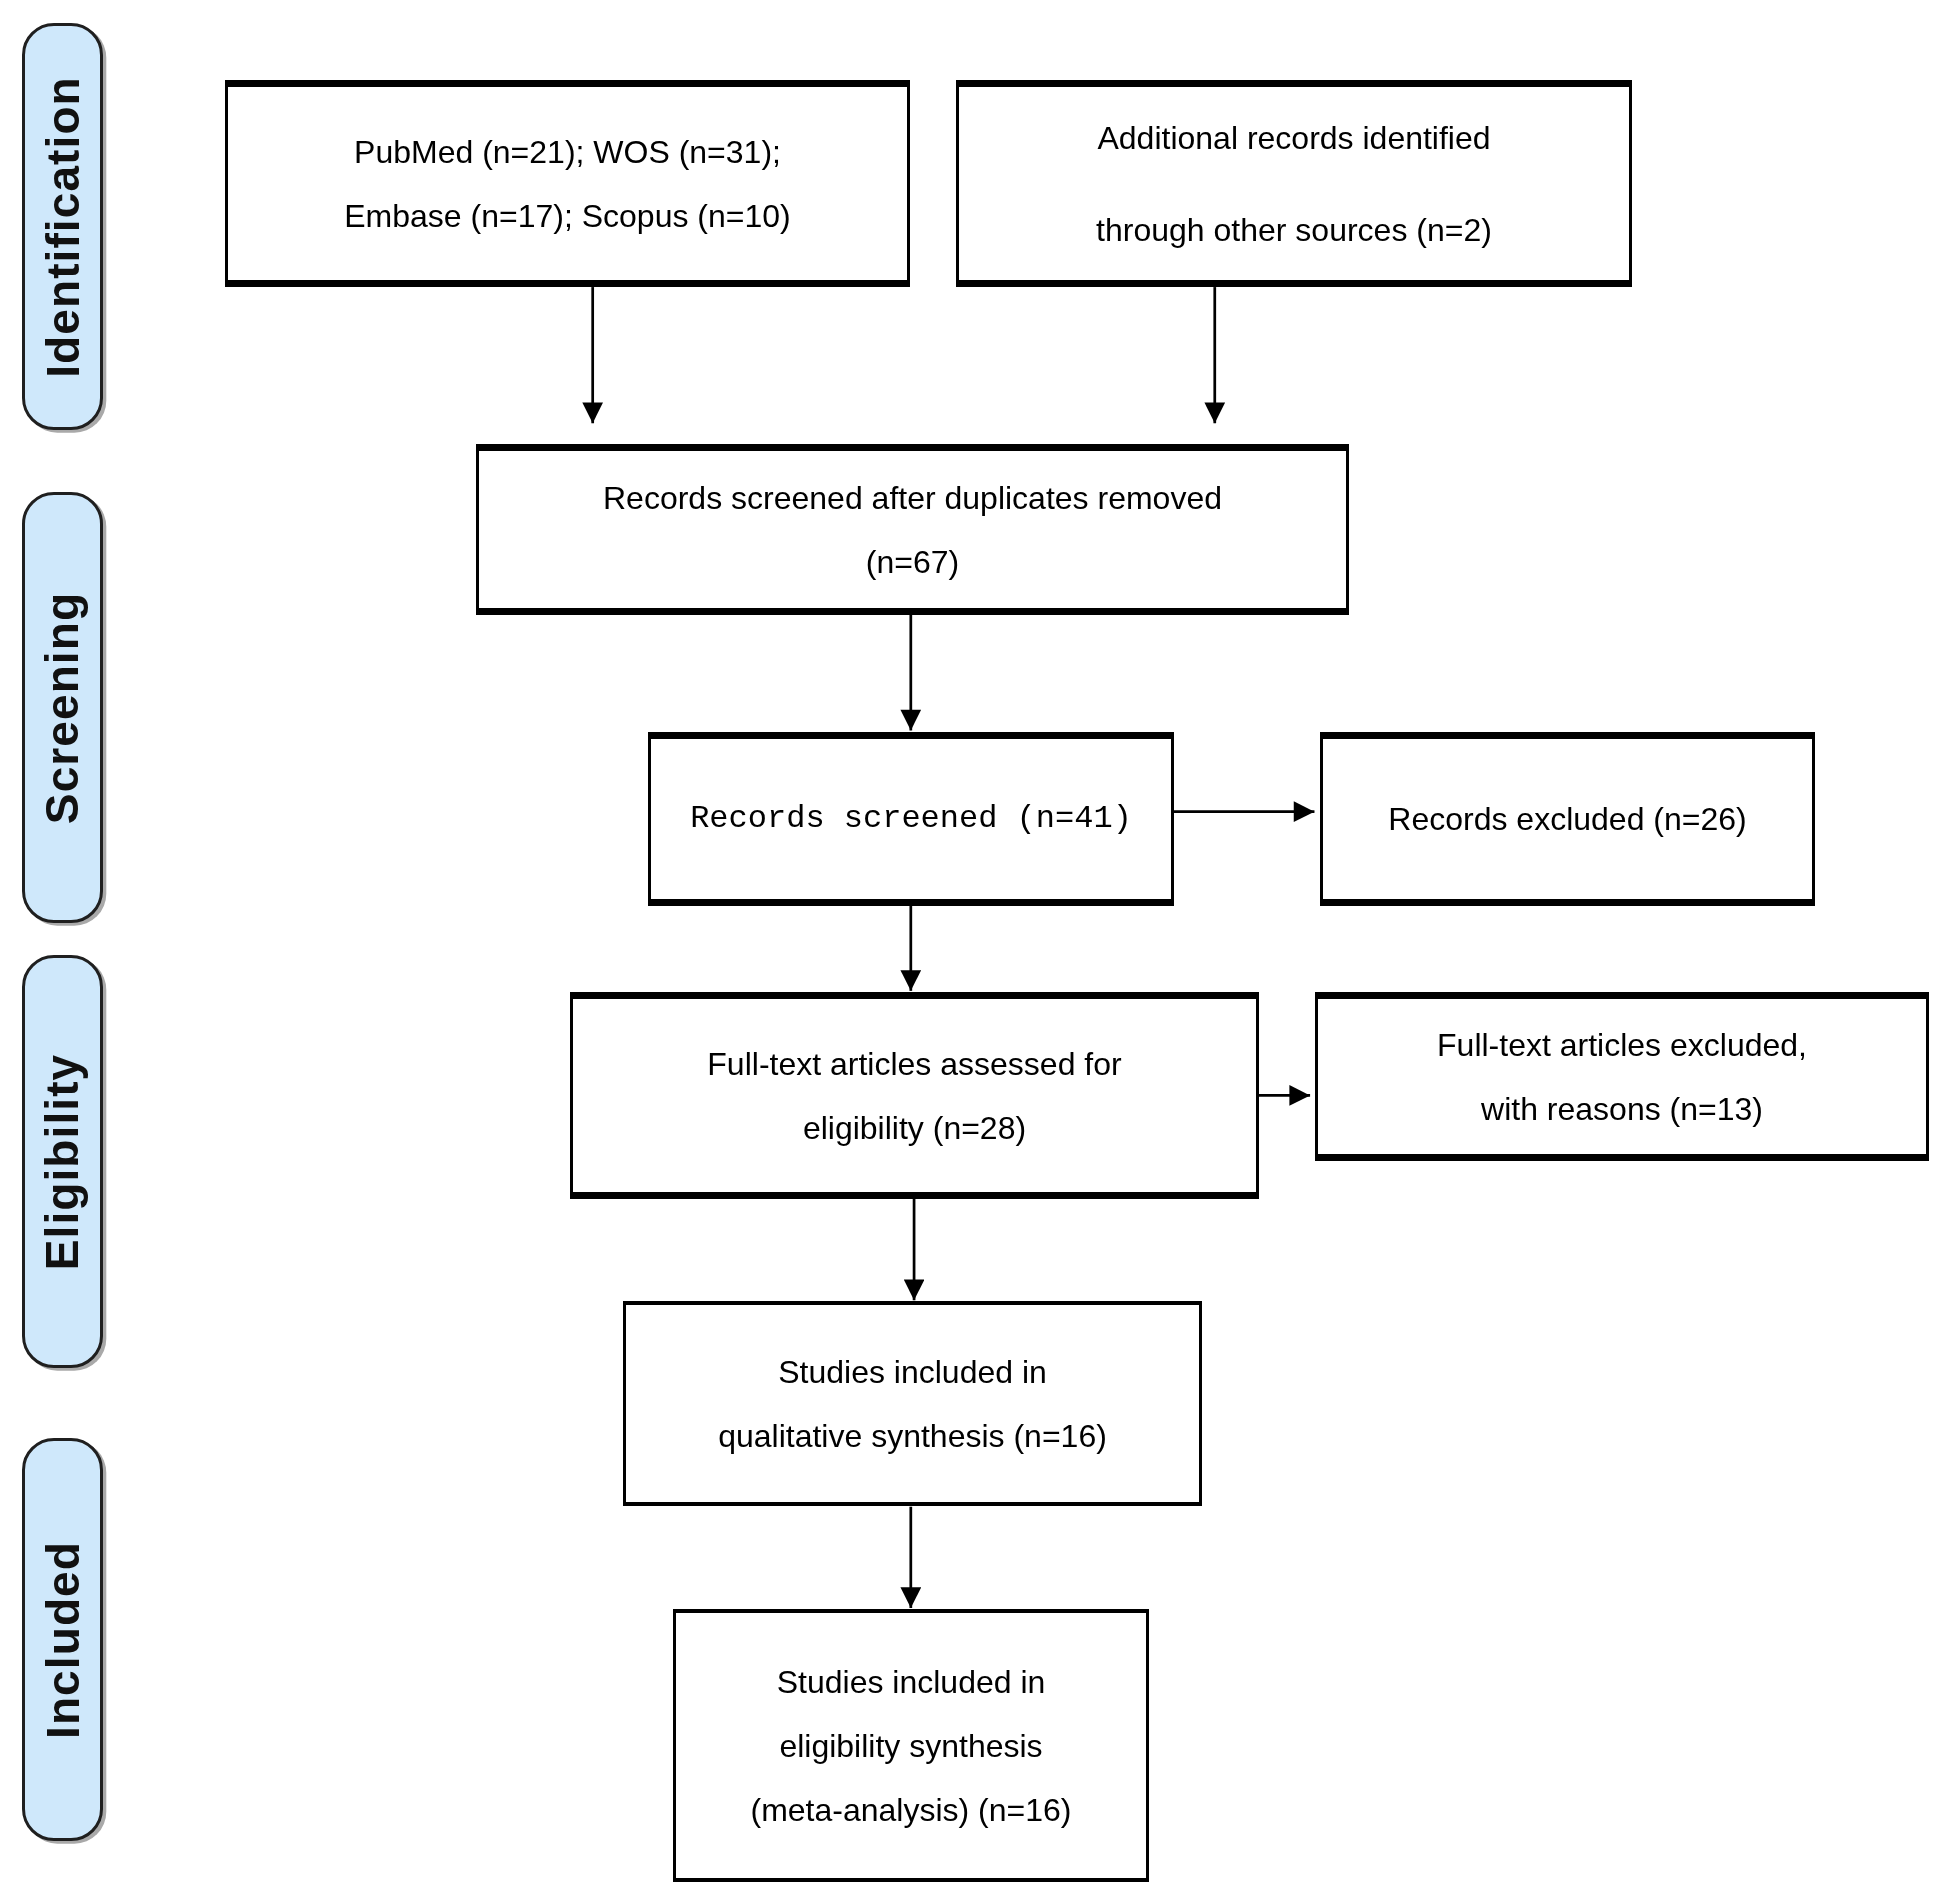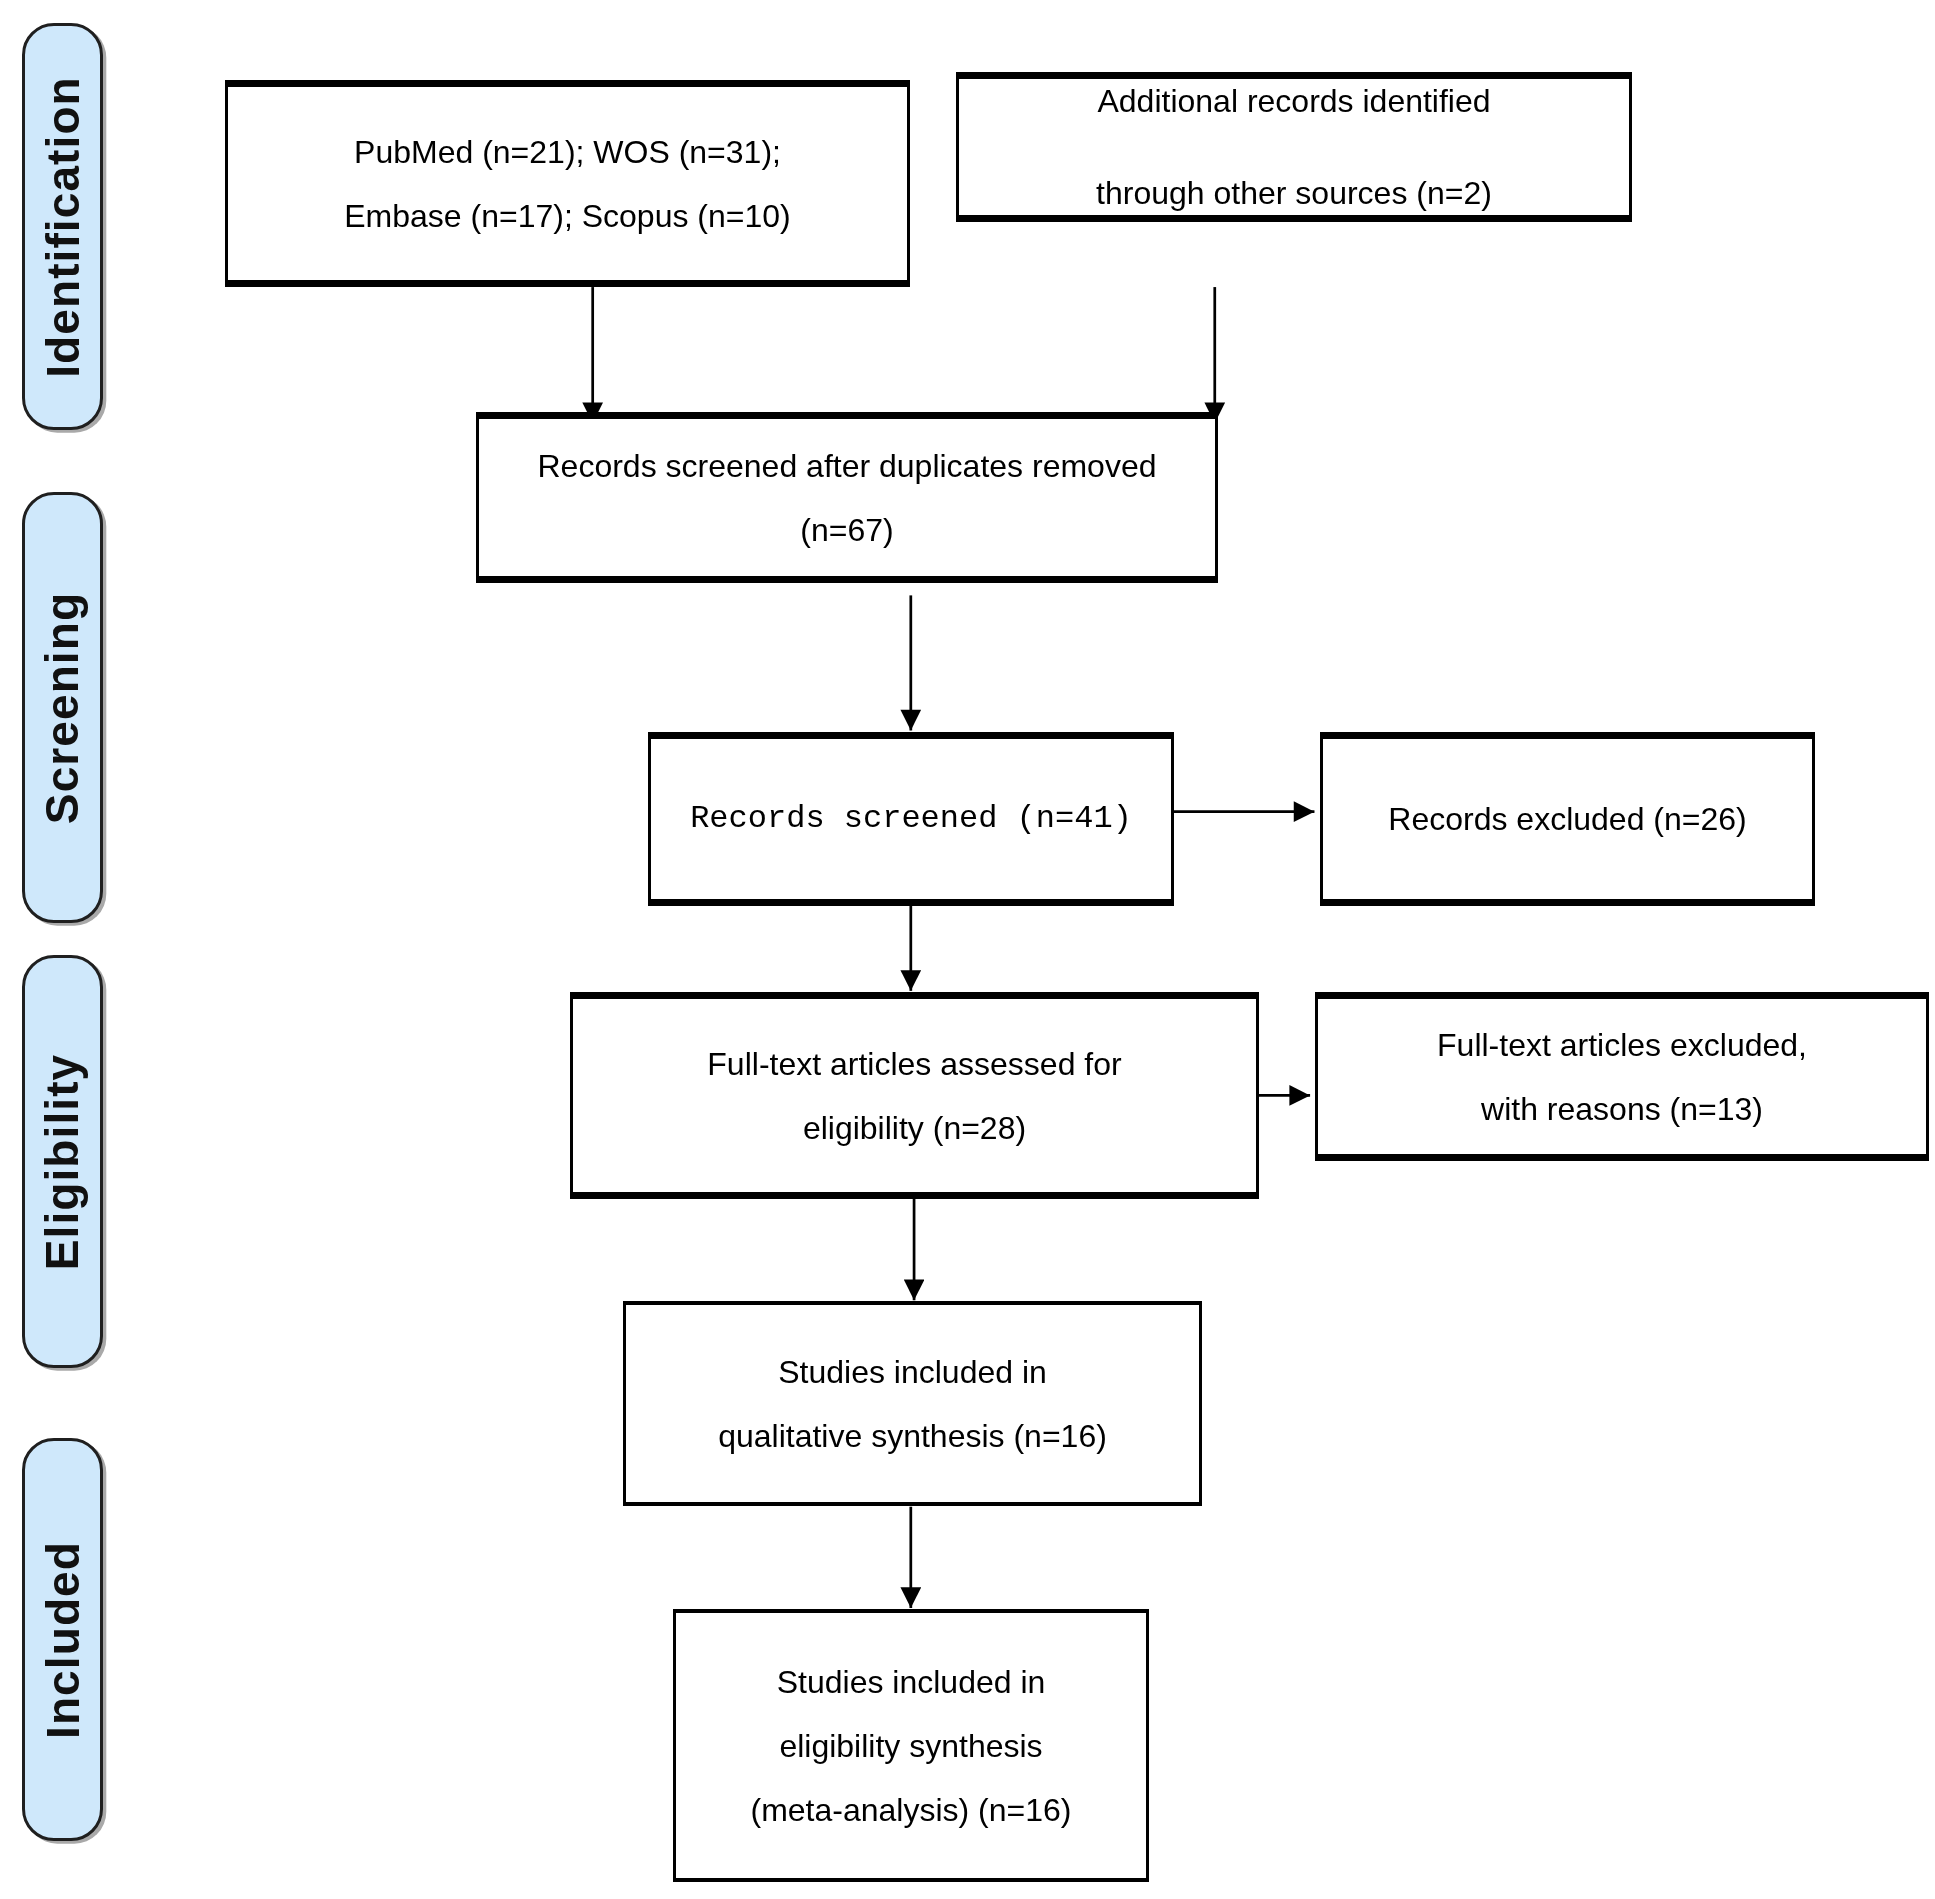--- a/index.html
+++ b/index.html
@@ -58,22 +58,22 @@
     flex-direction: column;
     align-items: center;
     justify-content: center;
     text-align: center;
     font-size: 32px;
     line-height: 2.0;
     padding: 0 13px;
   }
   .fbox span { display: block; white-space: nowrap; }
   #box-sources            { left: 225px;  top: 80px;  width: 685px; height: 207px; }
-  #box-additional         { left: 956px; top: 72px;  width: 676px; height: 150px; gap: 28px; }
-  #box-deduplicated       { left: 476px;  top: 412px;  width: 742px; height: 171px; }
+  #box-additional         { left: 956px; top: 80px;  width: 676px; height: 207px; gap: 28px; }
+  #box-deduplicated       { left: 476px;  top: 444px;  width: 873px; height: 171px; }
   #box-screened           { left: 648px; top: 732px; width: 526px;  height: 174px; font-family: Liberation Mono, monospace; }
   #box-excluded           { left: 1320px; top: 732px; width: 495px;  height: 174px; }
   #box-fulltext           { left: 570px; top: 992px; width: 689px; height: 207px; }
   #box-fulltext-excluded  { left: 1315px; top: 992px; width: 614px; height: 169px; }
   #box-qualitative        { left: 623px; top: 1301px; width: 579px; height: 205px;
                             border-top-width: 4.9px; border-bottom-width: 4.9px; }
   #box-quantitative       { left: 673px; top: 1609px; width: 476px;  height: 273px;
                             border-top-width: 4.9px; border-bottom-width: 4.9px; }
 </style>
 </head>

